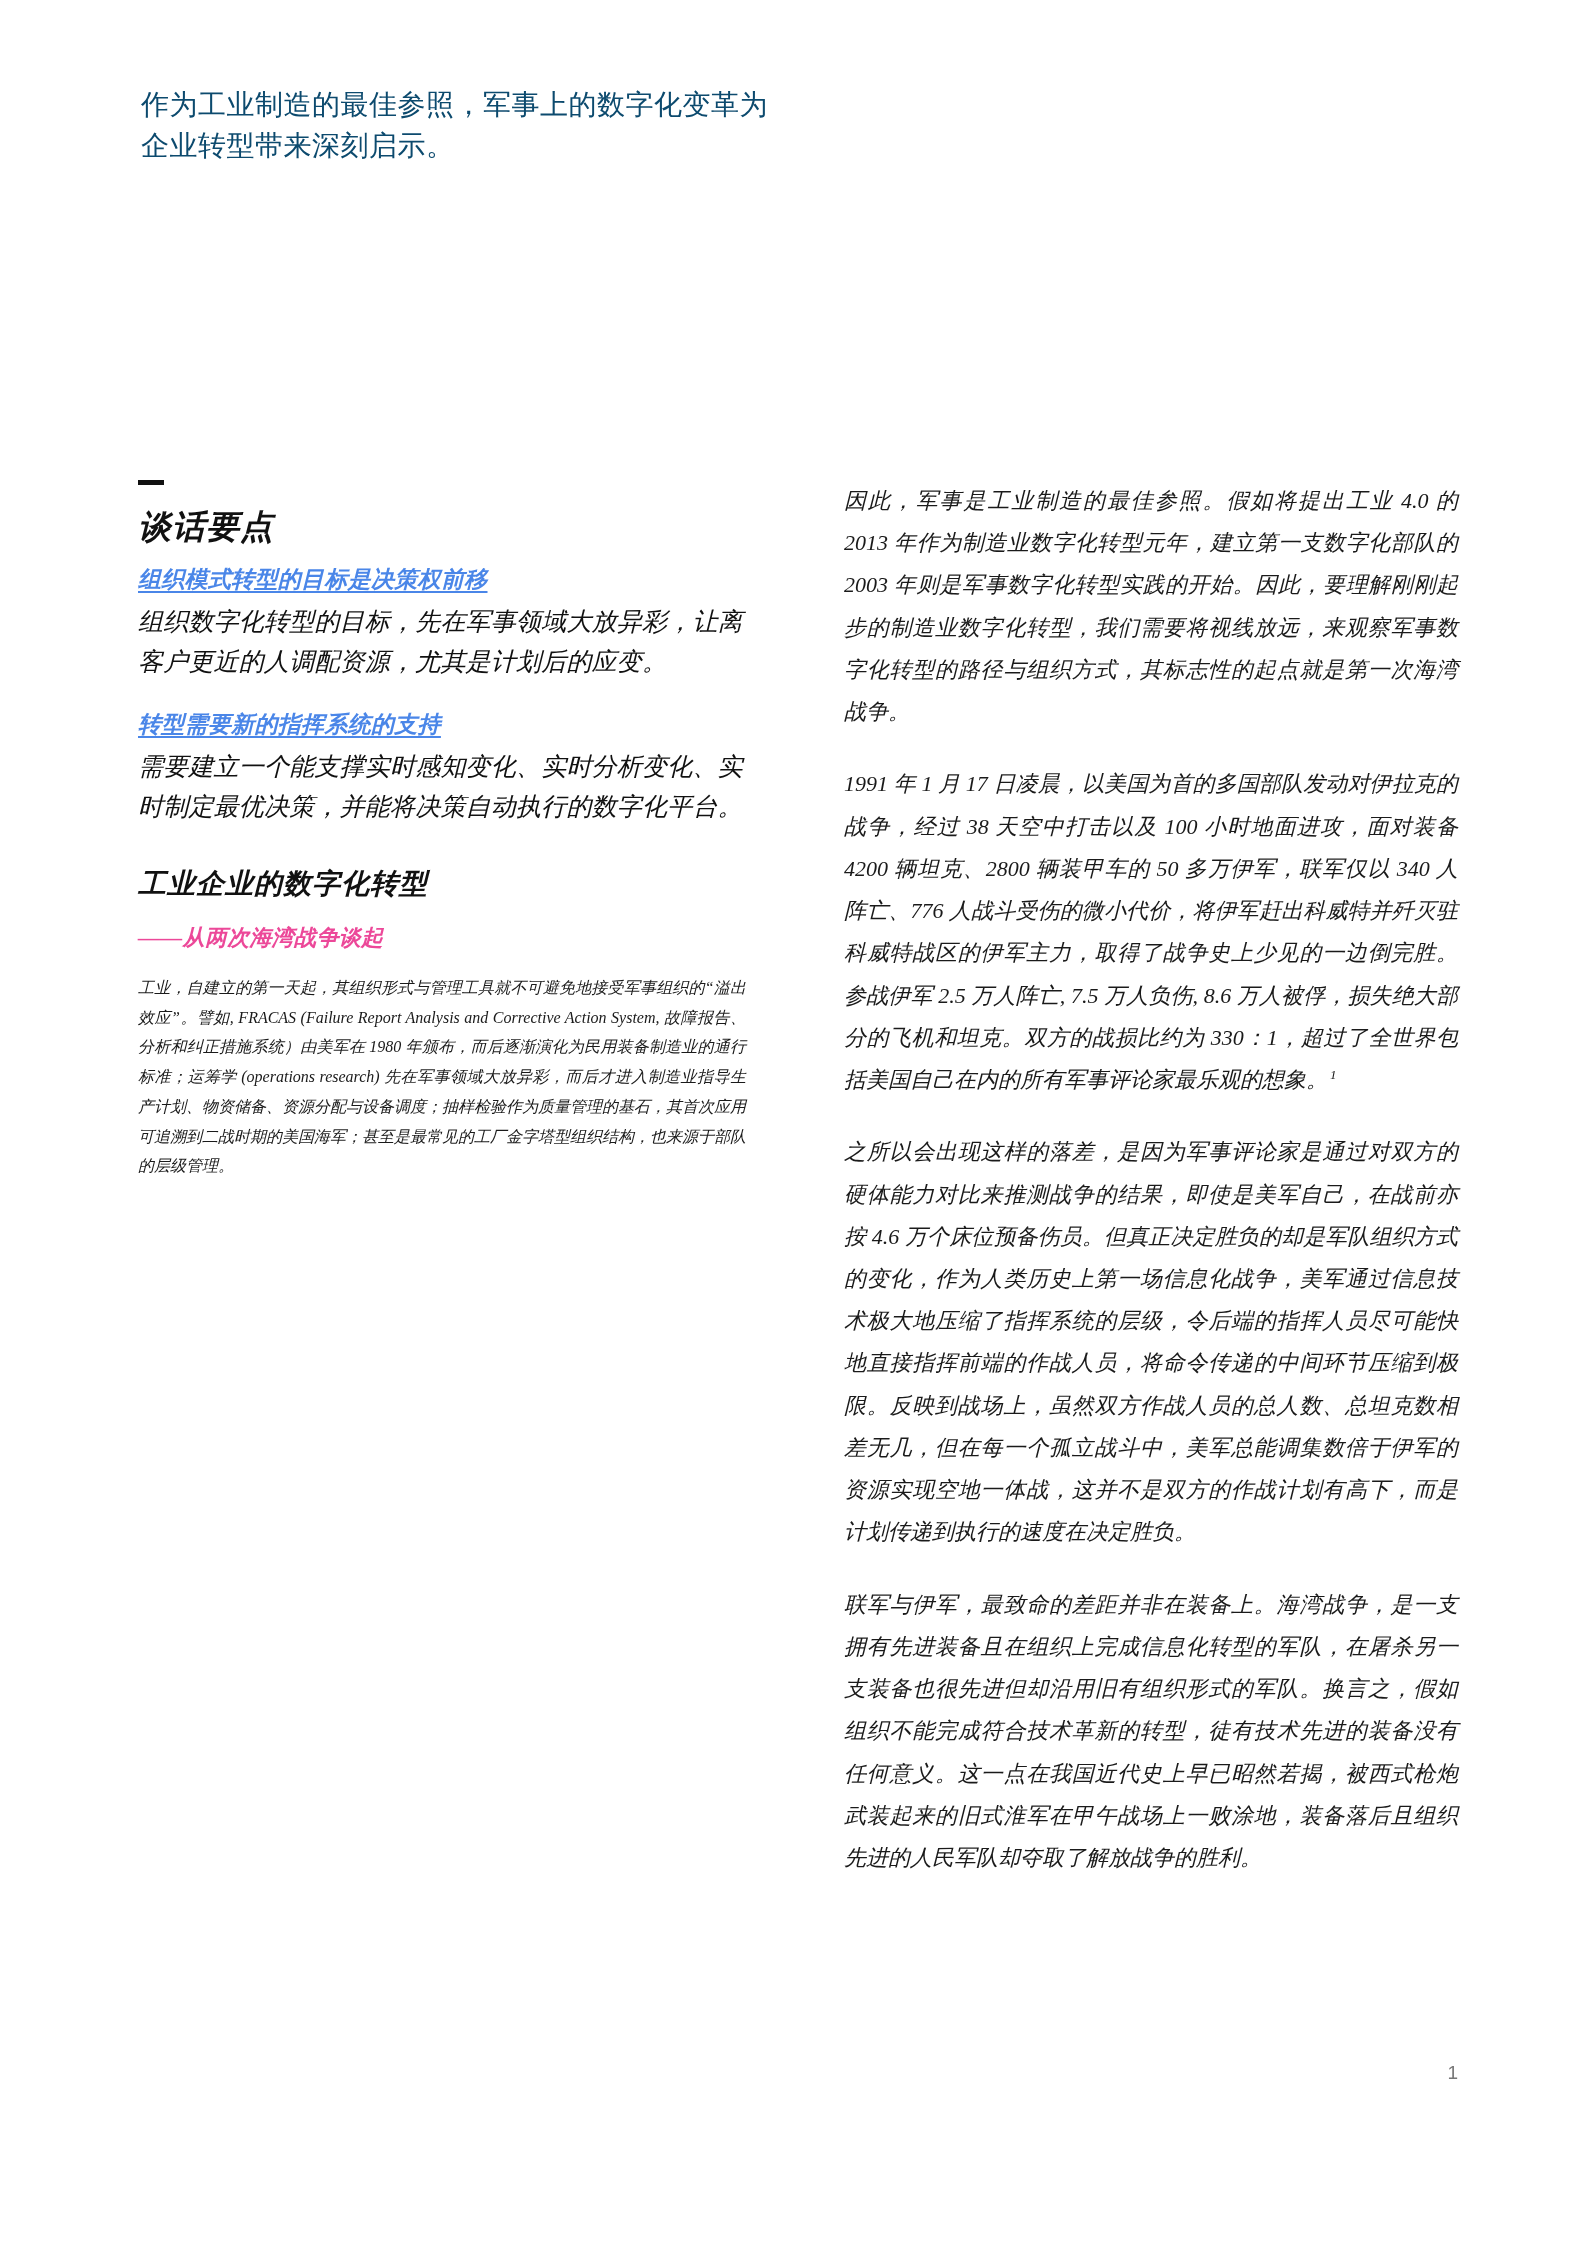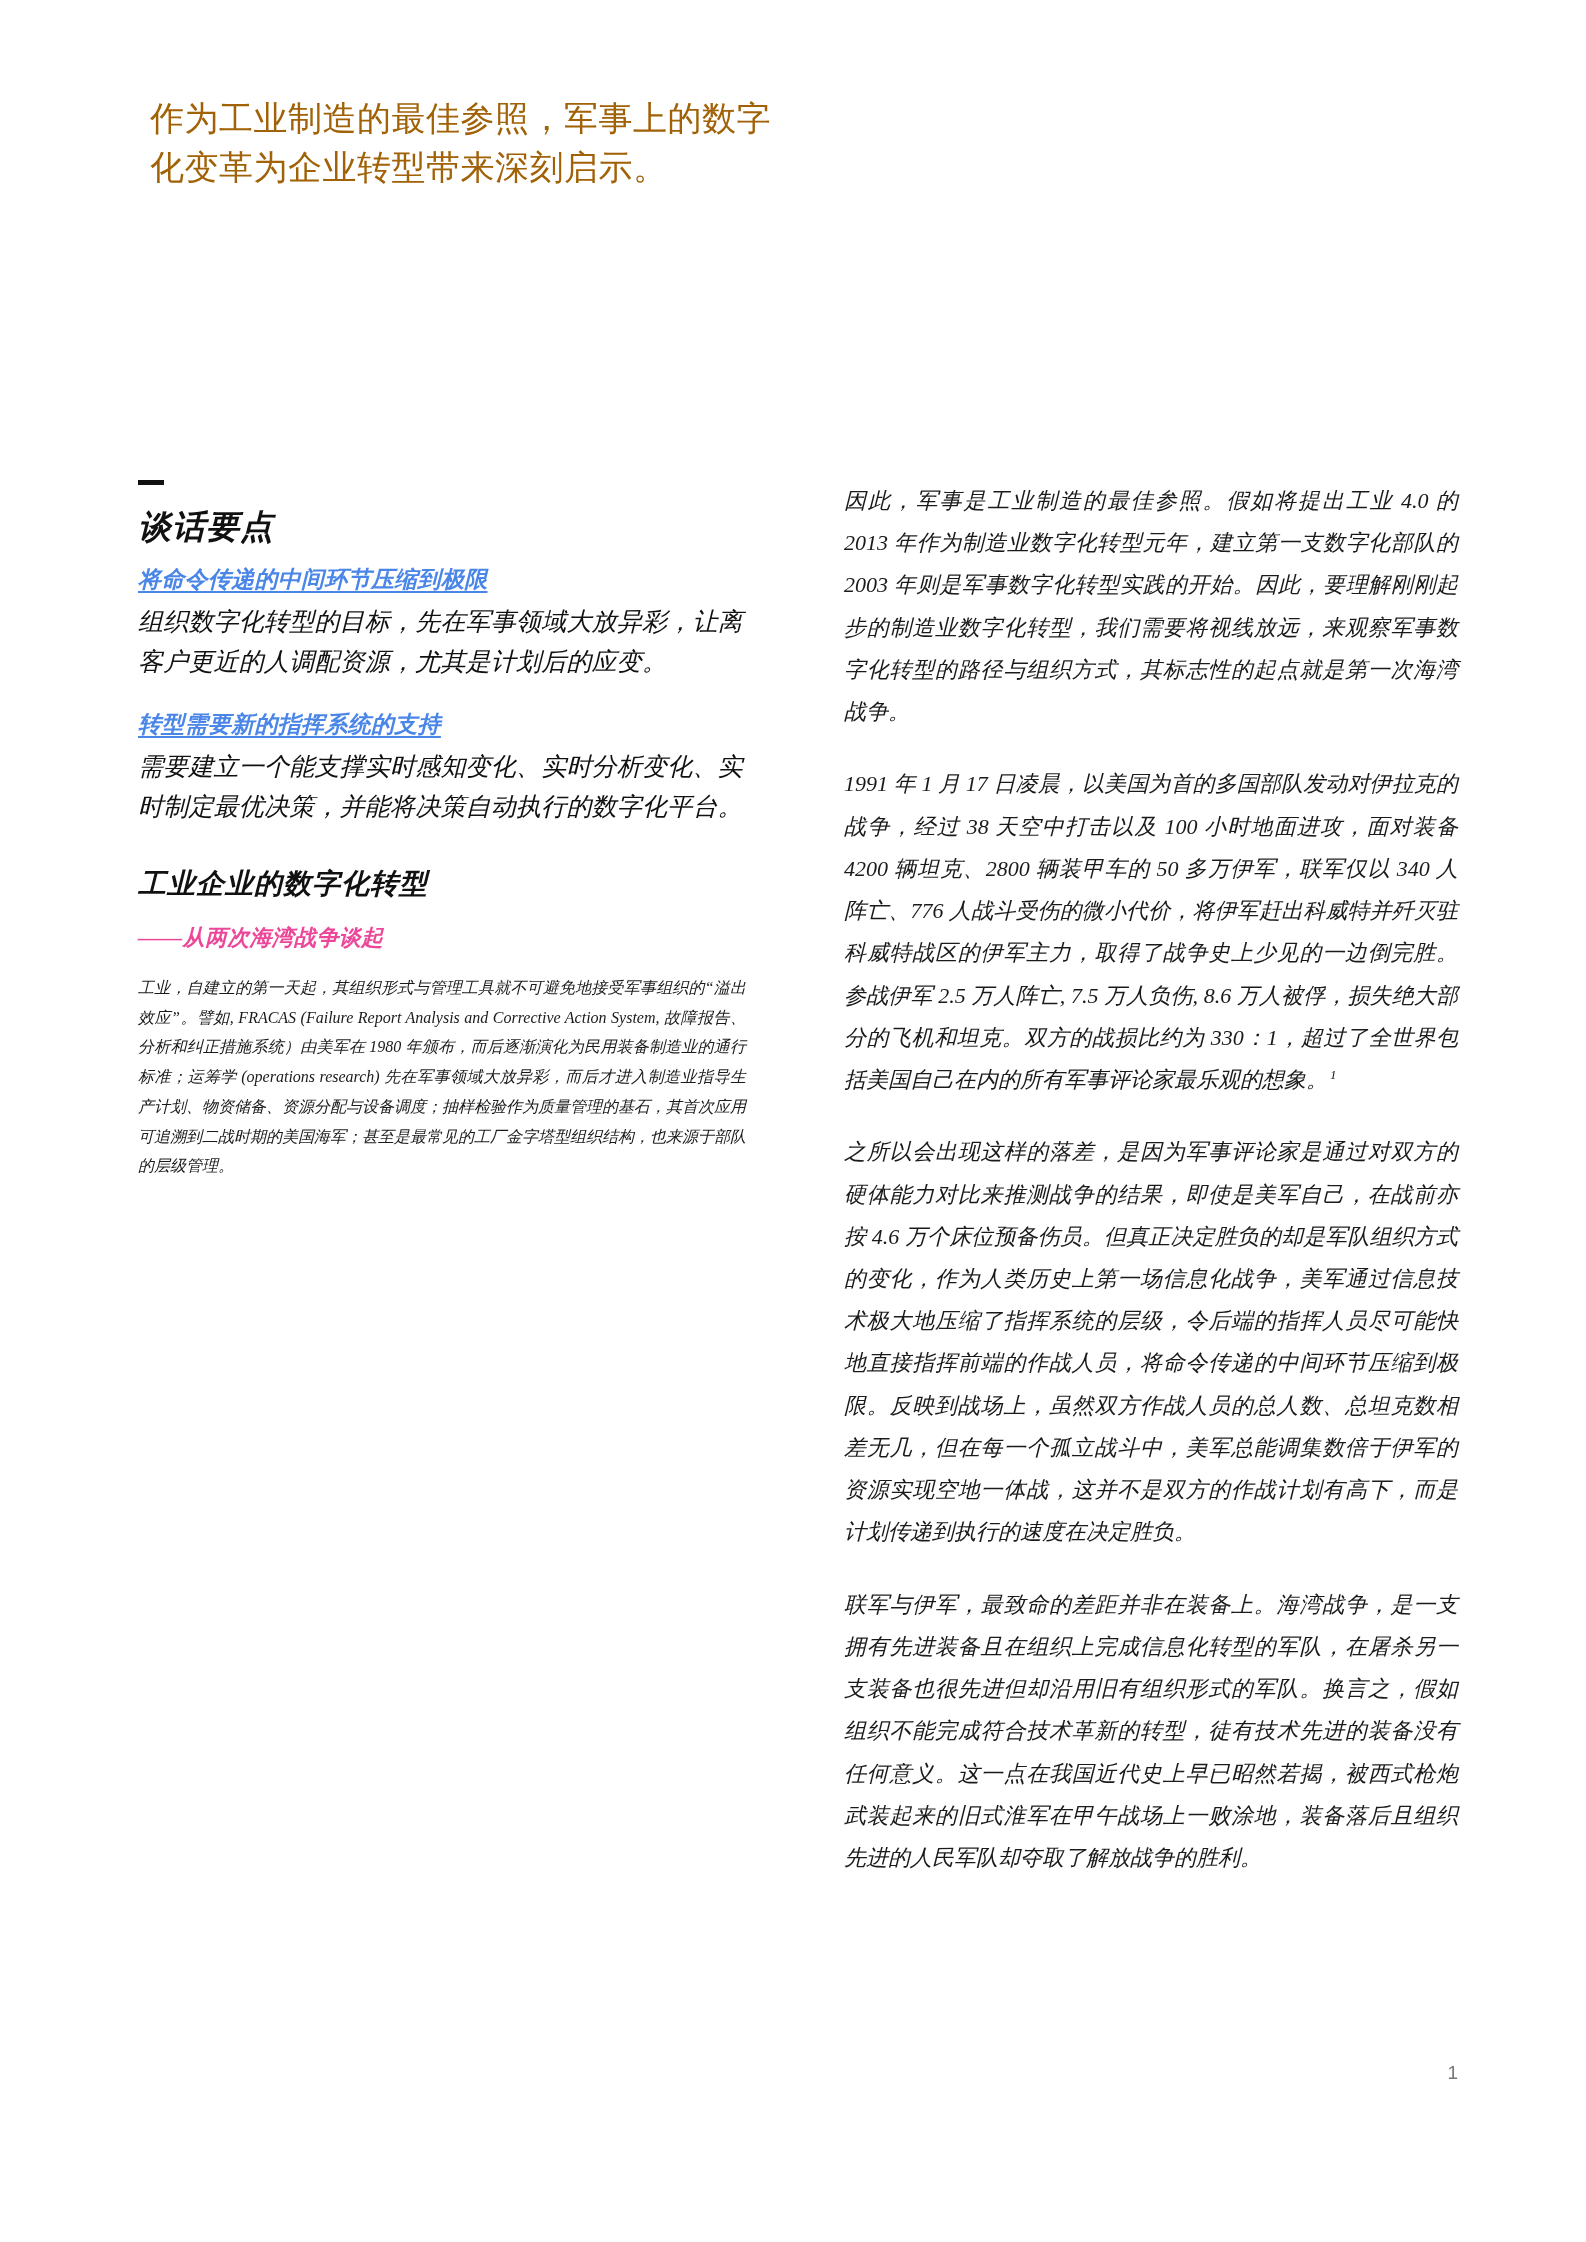--- a/index.html
+++ b/index.html
@@ -22,26 +22,26 @@
 
   
   .hero {
     position: absolute;
     left: 138px;
     top: 82px;
     width: 660px;
   }
   .hero-title {
     font-family: "Liberation Serif", "DejaVu Serif", serif;
-    font-size: 34px;
+    font-size: 28px;
     line-height: 1.45;
-    color: #a16207;
+    color: #0c4a6e;
     font-weight: 400;
     letter-spacing: 0.5px;
-    margin: 12px;
+    margin: 3px;
   }
 
   
   .columns {
     position: absolute;
     left: 138px;
     top: 480px;
     width: 1320px;
     display: flex;
     gap: 86px;
@@ -153,21 +153,21 @@
   <div class="columns">
 
     <div class="col-left">
 
       <div class="rule-dash"></div>
 
       <h2 class="h-talking">谈话要点</h2>
 
 
       <div class="kp-block">
-        <h3 class="kp-head">将命令传递的中间环节压缩到极限</h3>
+        <h3 class="kp-head">组织模式转型的目标是决策权前移</h3>
         <p class="kp-body">组织数字化转型的目标，先在军事领域大放异彩，让离客户更近的人调配资源，尤其是计划后的应变。</p>
       </div>
 
       <div class="kp-block">
         <h3 class="kp-head">转型需要新的指挥系统的支持</h3>
         <p class="kp-body">需要建立一个能支撑实时感知变化、实时分析变化、实时制定最优决策，并能将决策自动执行的数字化平台。</p>
       </div>
 
       <h2 class="h-section">工业企业的数字化转型</h2>
       <h3 class="h-subsection">——从两次海湾战争谈起</h3>

